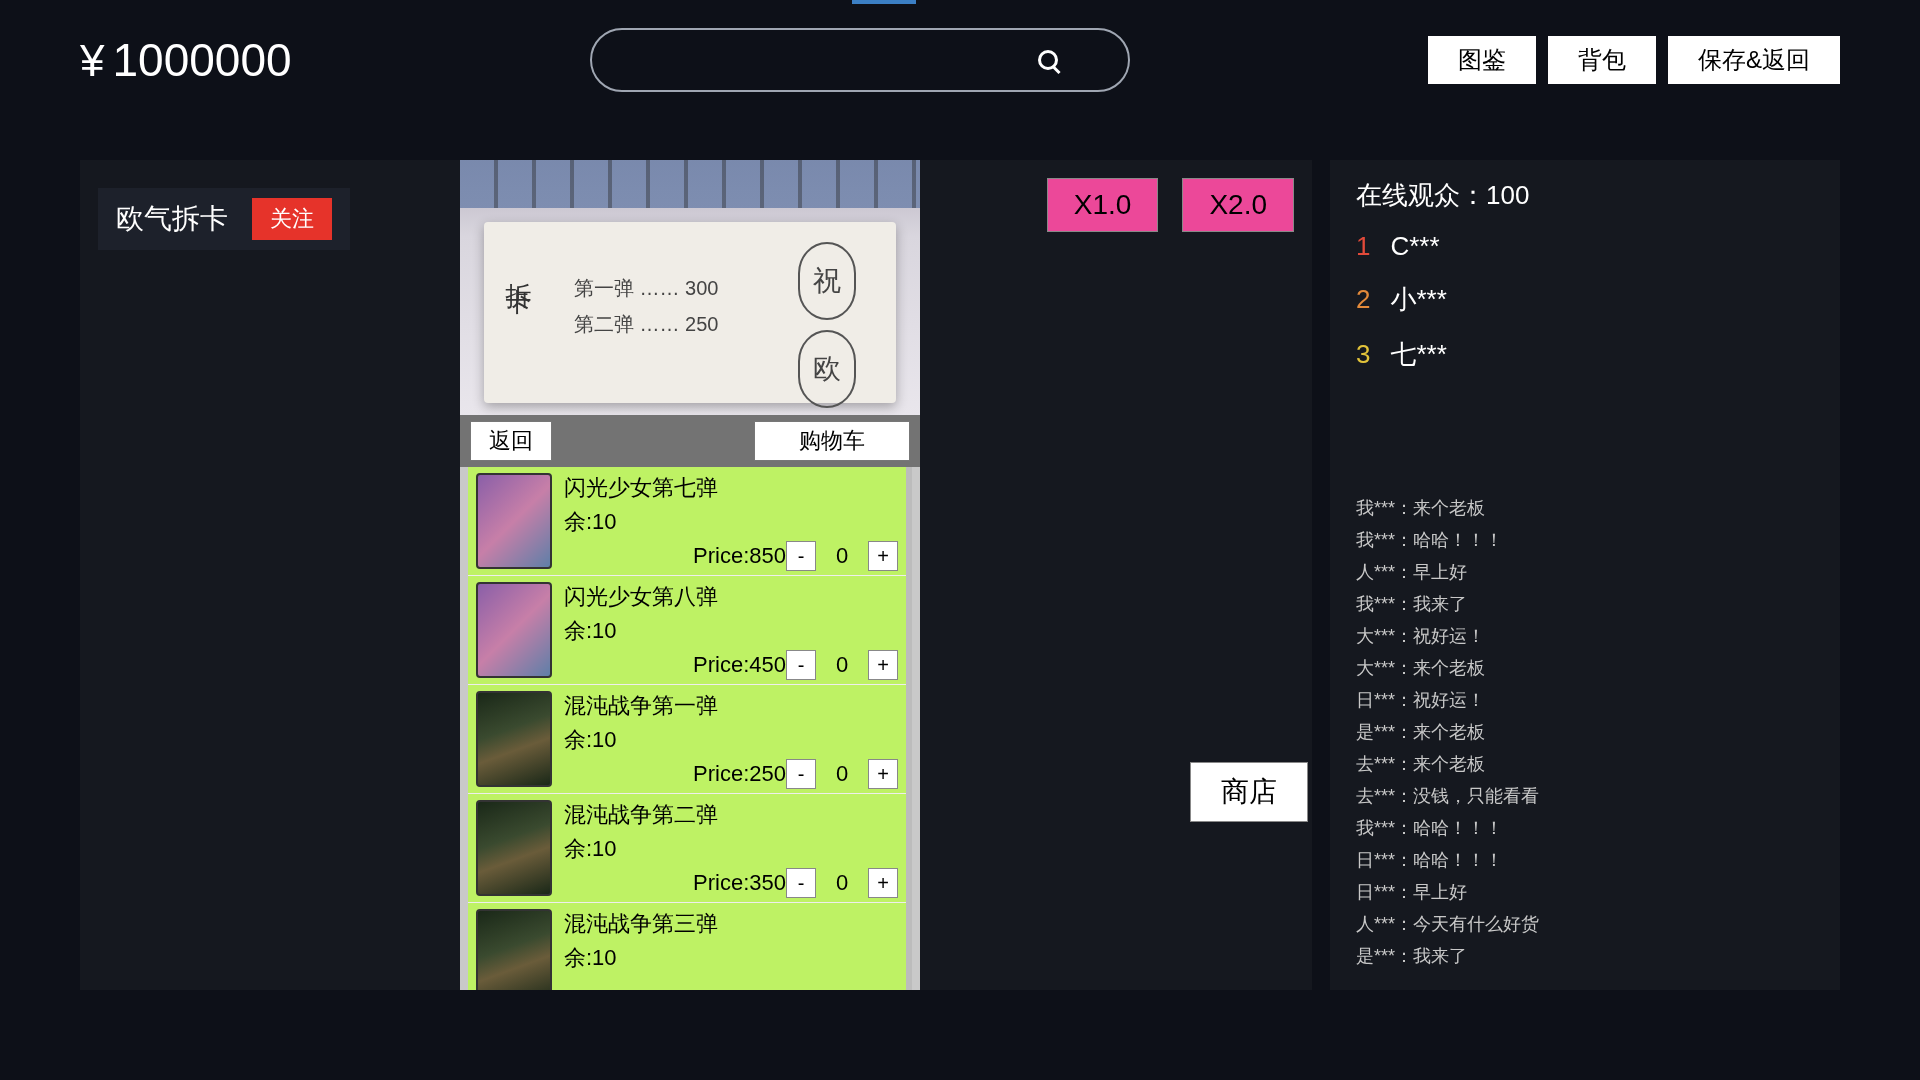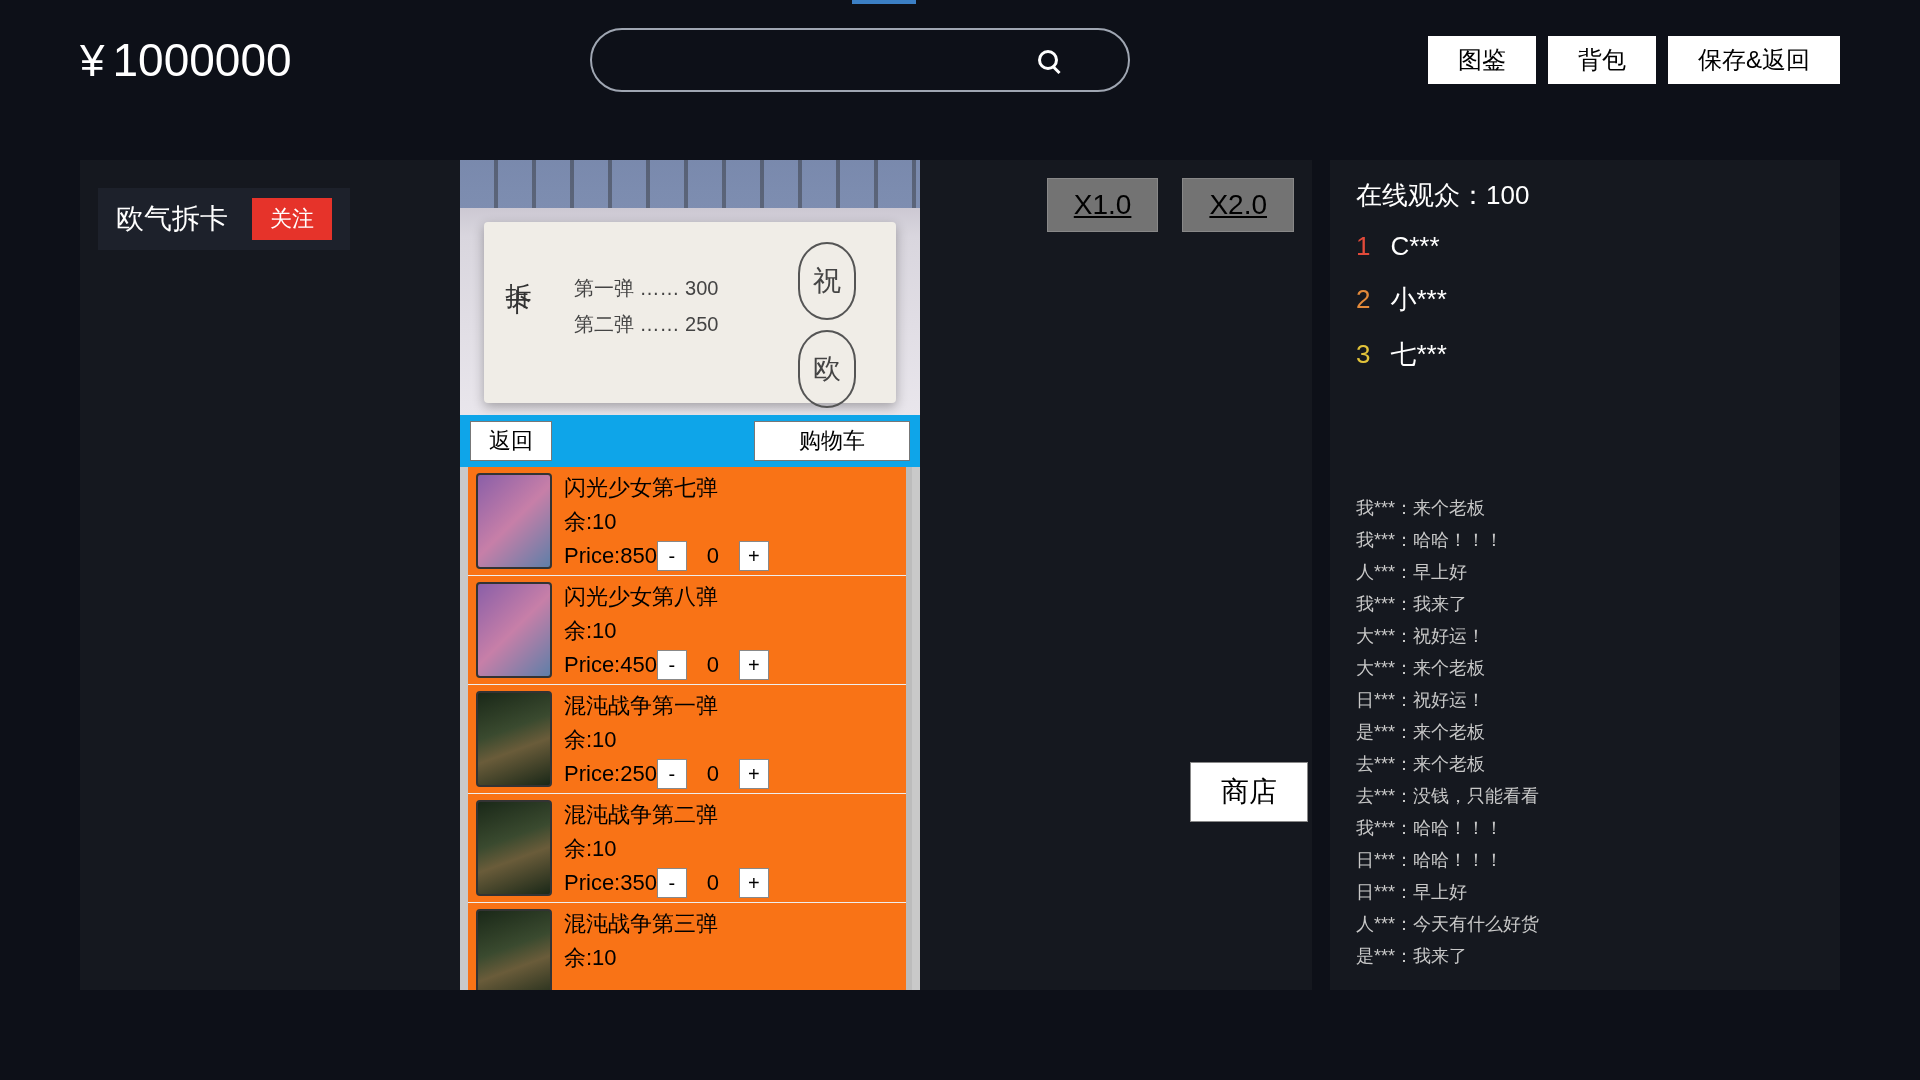--- a/index.html
+++ b/index.html
@@ -40,21 +40,21 @@
     display: flex; flex-direction: column;
   }
   .stream-header {
     position: absolute; top: 28px; left: 18px; z-index: 5;
     background: #1d212b; padding: 10px 18px; display: flex; align-items: center; gap: 24px;
   }
   .stream-title { color: #fff; font-size: 28px; }
   .follow-btn { background: #e6332a; color: #fff; border: none; font-size: 22px; padding: 6px 18px; cursor: pointer; }
 
   .speed-buttons { position: absolute; top: 18px; right: 18px; display: flex; gap: 24px; z-index: 5; }
-  .speed-btn { background: #737373; color: #000; border: 1px solid #888; font-size: 28px; padding: 10px 26px; cursor: pointer; text-decoration: underline; }
+  .speed-btn { background: #ec4899; color: #000; border: 1px solid #888; font-size: 28px; padding: 10px 26px; cursor: pointer; }
 
   .shop-btn {
     position: absolute; bottom: 168px; right: 4px; z-index: 5;
     background: #fff; color: #000; border: 1px solid #888; font-size: 28px; padding: 10px 30px; cursor: pointer;
   }
 
   
   .video-area {
     position: absolute; left: 380px; top: 0; width: 460px; height: 255px;
     background: linear-gradient(180deg, #b7b2c0 0%, #d9d6de 30%, #e9e6ec 100%);
@@ -80,47 +80,47 @@
     width: 58px; height: 78px; border: 2px solid #555; border-radius: 50% / 40%;
     margin-bottom: 10px; display: flex; align-items: center; justify-content: center;
     font-size: 28px; color: #444;
   }
 
   
   .shop-overlay {
     position: absolute; left: 380px; top: 255px; width: 460px; bottom: 0;
     background: #c9c9c9; display: flex; flex-direction: column;
   }
-  .shop-top { display: flex; justify-content: space-between; padding: 6px 10px; background: #0ea5e9; }
+  .shop-top { display: flex; justify-content: space-between; padding: 6px 10px; background: #737373; }
   .shop-back, .shop-cart {
     background: #fff; border: 1px solid #777; color: #000; font-size: 22px;
     padding: 4px 18px; cursor: pointer;
   }
   .shop-cart { padding: 4px 44px; }
 
   .shop-list {
-    flex: 1; background: #f97316; overflow-y: auto; margin: 0 8px;
+    flex: 1; background: #bef264; overflow-y: auto; margin: 0 8px;
     border-right: 6px solid #bcbcbc;
   }
   .item {
     display: flex; align-items: flex-start; gap: 12px;
     padding: 6px 8px 4px 8px; border-bottom: 1px solid #eee;
   }
   .item-thumb {
     width: 76px; height: 96px; border-radius: 4px; flex-shrink: 0;
     background: linear-gradient(135deg, #8a5fa8, #c77fa8, #5f7fa8);
     border: 2px solid #333;
   }
   .item-thumb.box {
     background: linear-gradient(160deg, #1a2818, #3a4a2f 40%, #6a5c3a 60%, #1a2818);
   }
   .item-info { flex: 1; color: #000; }
   .item-name { font-size: 22px; margin-bottom: 4px; }
   .item-stock { font-size: 22px; margin-bottom: 4px; }
-  .item-price-row { display: flex; align-items: center; justify-content: flex-start; }
+  .item-price-row { display: flex; align-items: center; justify-content: flex-end; }
   .item-price { font-size: 22px; }
   .qty-controls { display: flex; align-items: center; gap: 16px; }
   .qty-btn {
     width: 30px; height: 30px; background: #fff; border: 1px solid #888;
     color: #000; font-size: 20px; cursor: pointer; display: flex; align-items: center; justify-content: center;
   }
   .qty-val { color: #000; font-size: 22px; min-width: 20px; text-align: center; }
 
   
   .chat-panel {

